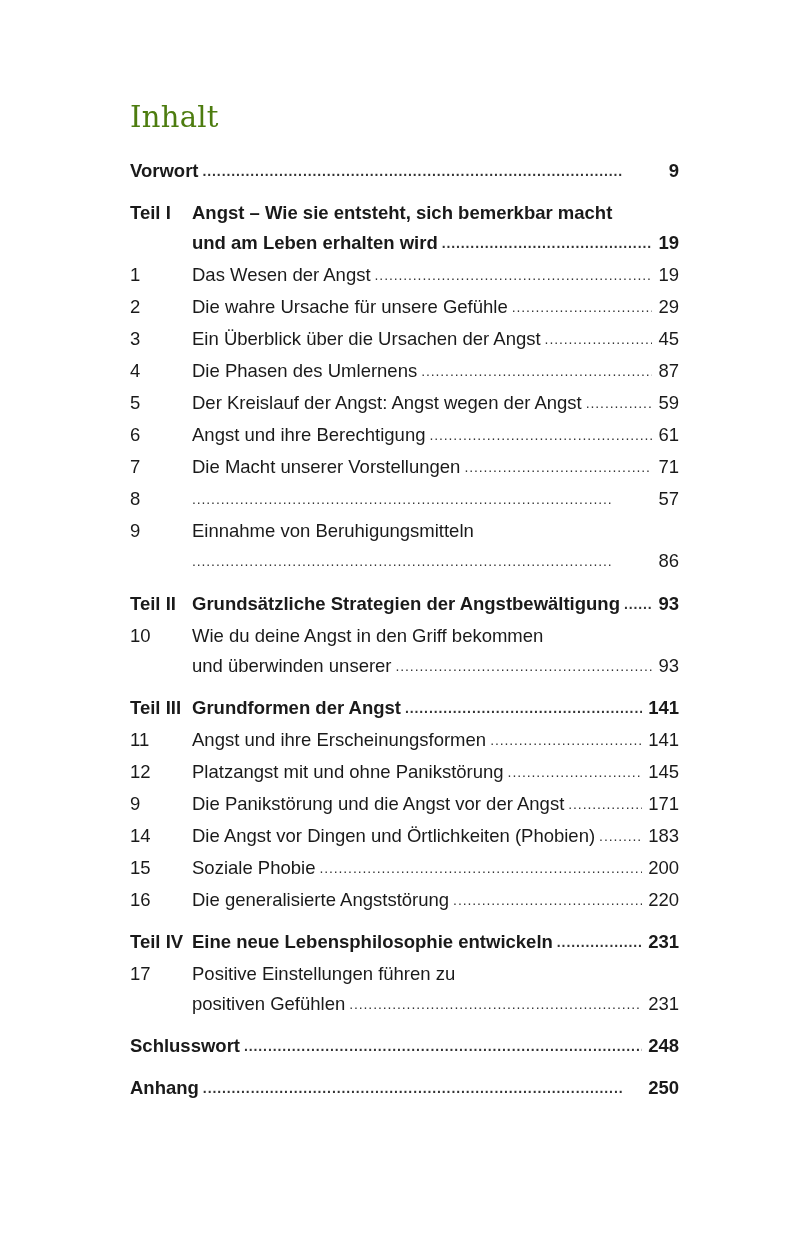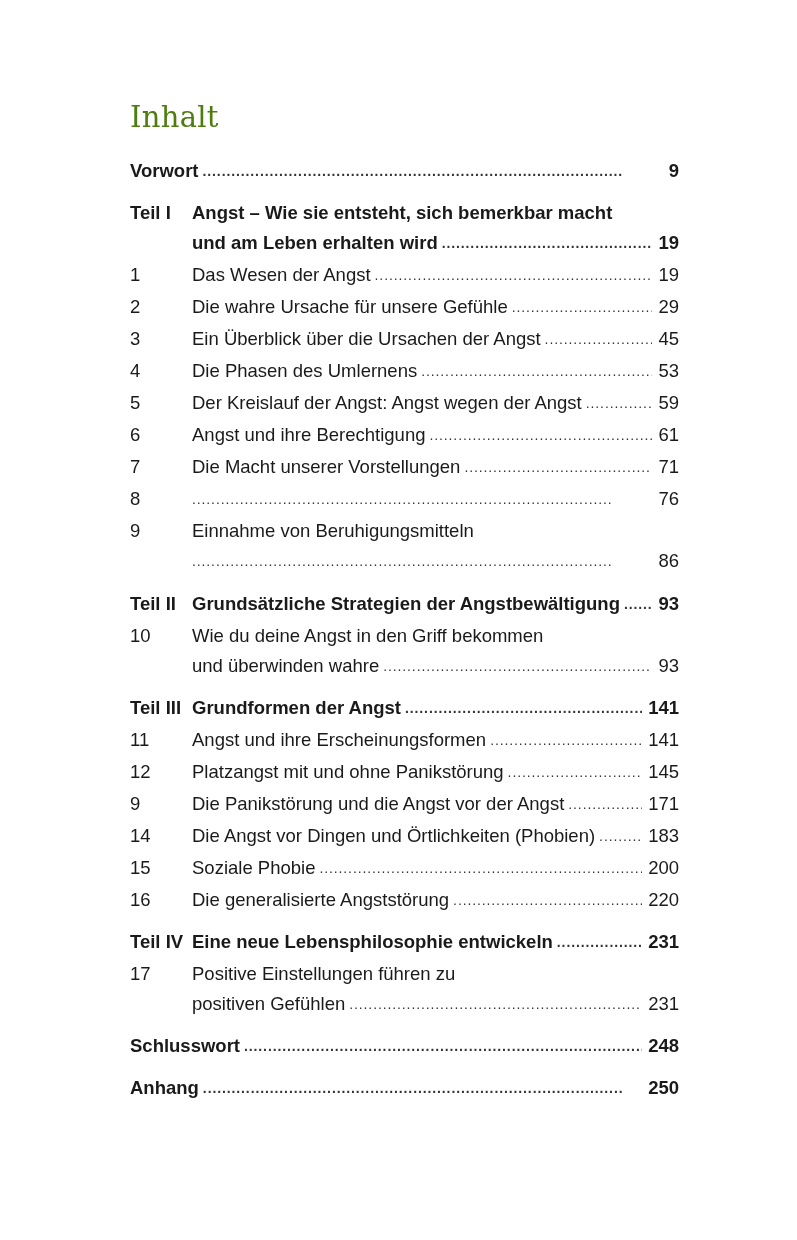--- a/index.html
+++ b/index.html
@@ -66,21 +66,21 @@
       <span class="text">Ein Überblick über die Ursachen der Angst</span>
       <span class="dots"></span>
       <span class="page">45</span>
     </div>
 </div>
 <div class="row" style="top:356px">
   <span class="num">4</span>
   <div class="line">
       <span class="text">Die Phasen des Umlernens</span>
       <span class="dots"></span>
-      <span class="page">53</span>
+      <span class="page">87</span>
     </div>
 </div>
 <div class="row" style="top:388px">
   <span class="num">5</span>
   <div class="line">
       <span class="text">Der Kreislauf der Angst: Angst wegen der Angst</span>
       <span class="dots"></span>
       <span class="page">59</span>
     </div>
 </div>
@@ -97,21 +97,21 @@
   <div class="line">
       <span class="text">Die Macht unserer Vorstellungen</span>
       <span class="dots"></span>
       <span class="page">71</span>
     </div>
 </div>
 <div class="row" style="top:484px">
   <span class="num">8</span>
   <div class="line">
       <span class="dots"></span>
-      <span class="page">76</span>
+      <span class="page">57</span>
     </div>
 </div>
 <div class="row" style="top:516px">
   <span class="num">9</span>
   <div class="line">
       <span class="text">Einnahme von Beruhigungsmitteln</span>
     </div>
 </div>
 <div class="row" style="top:546px">
   <div class="line">
@@ -129,21 +129,21 @@
     </div>
 </div>
 <div class="row" style="top:621px">
   <span class="num">10</span>
   <div class="line">
       <span class="text">Wie du deine Angst in den Griff bekommen</span>
     </div>
 </div>
 <div class="row" style="top:651px">
   <div class="line">
-      <span class="text">und überwinden wahre</span>
+      <span class="text">und überwinden unserer</span>
       <span class="dots"></span>
       <span class="page">93</span>
     </div>
 </div>
 
 <div class="row bold" style="top:693px">
   <span class="num">Teil III</span>
   <div class="line">
       <span class="text">Grundformen der Angst</span>
       <span class="dots"></span>

